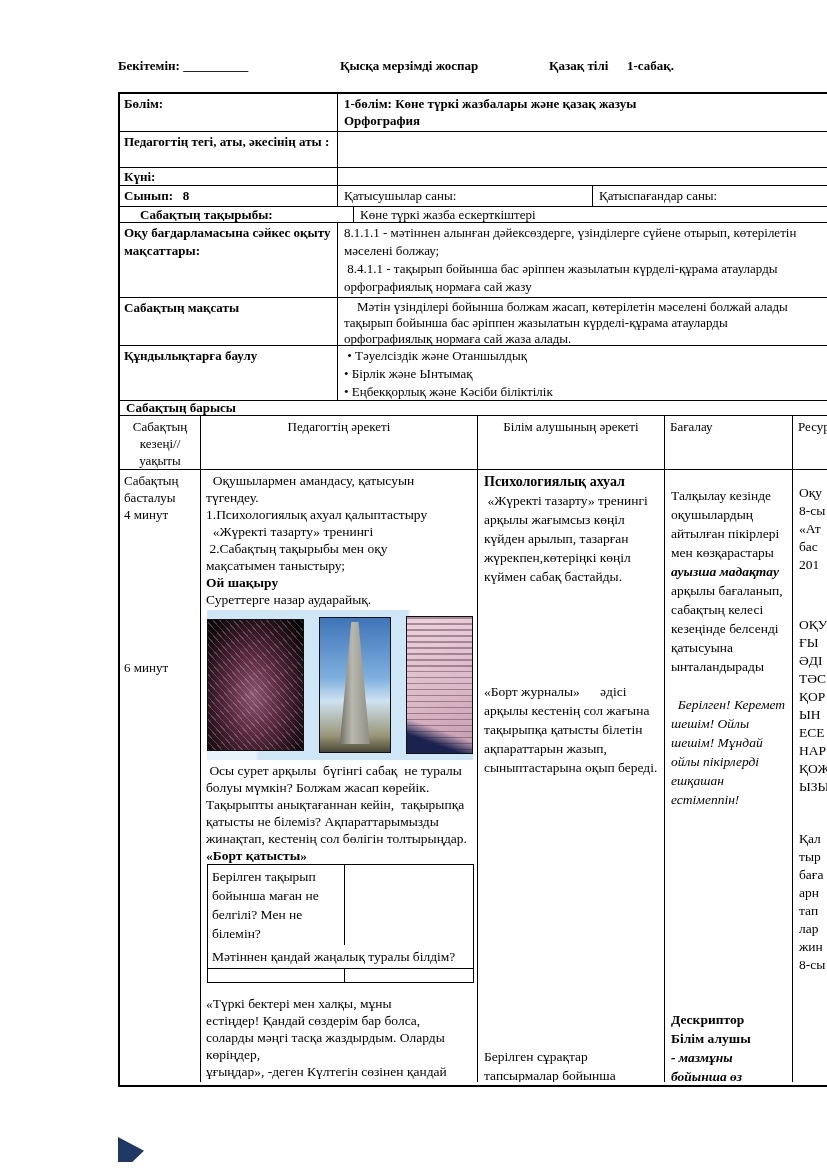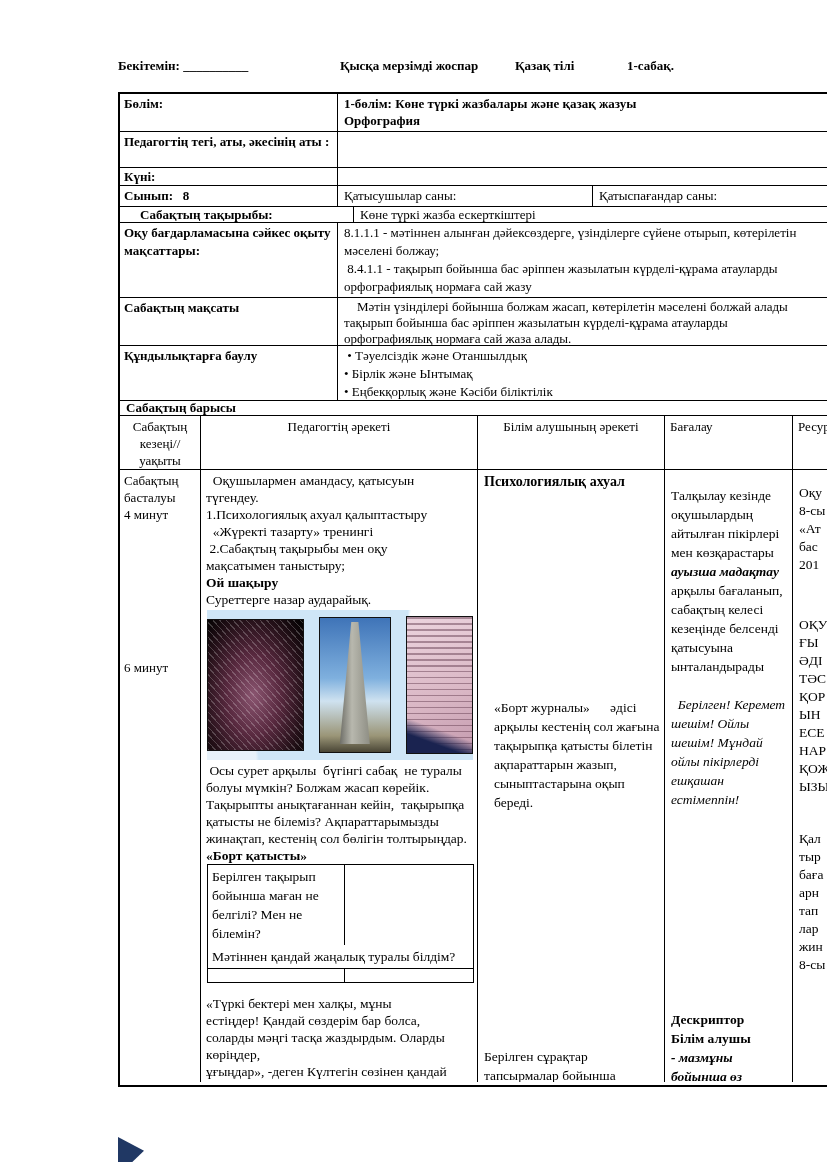--- a/index.html
+++ b/index.html
@@ -53,21 +53,21 @@
           clip-path:polygon(0 0, 100% 55%, 55% 100%, 0 100%);}
 </style>
 </head>
 <body>
 
 <div class="page">
 
   <div class="hdr">
     <span style="left:118px;">Бекітемін: __________</span>
     <span style="left:340px;">Қысқа мерзімді жоспар</span>
-    <span style="left:515px;">Қазақ тілі</span>
+    <span style="left:549px;">Қазақ тілі</span>
     <span style="left:627px;">1-сабақ.</span>
   </div>
 
   <div class="tbl">
 
     <div class="trow" style="height:38px;">
       <div class="lblcell">Бөлім:</div>
       <div class="valcell b pw">1-бөлім: Көне түркі жазбалары және қазақ жазуы
 Орфография</div>
     </div>
@@ -168,21 +168,22 @@
 
         <div class="pw" style="margin-top:12px;">«Түркі бектері мен халқы, мұны
 естіңдер! Қандай сөздерім бар болса,
 соларды мәңгі тасқа жаздырдым. Оларды
 көріңдер,
 ұғыңдар», -деген Күлтегін сөзінен қандай</div>
       </div>
 
       <div class="gcell c3 body3">
         <span class="b" style="font-size:14px;">Психологиялық ахуал</span>
-        <div class="abs pw" style="top:212px;left:16px;right:4px;line-height:19px;margin-top:16px;">«Борт журналы»      әдісі арқылы кестенің сол жағына тақырыпқа қатысты білетін ақпараттарын жазып, сыныптастарына оқып береді.</div>
+        <div class="pw"> «Жүректі тазарту» тренингі арқылы жағымсыз көңіл күйден арылып, тазарған жүрекпен,көтеріңкі көңіл күймен сабақ бастайды.</div>
+        <div class="abs pw" style="top:212px;left:6px;right:4px;line-height:19px;">«Борт журналы»      әдісі арқылы кестенің сол жағына тақырыпқа қатысты білетін ақпараттарын жазып, сыныптастарына оқып береді.</div>
         <div class="abs pw" style="top:577px;left:6px;right:4px;line-height:19px;">Берілген сұрақтар тапсырмалар бойынша</div>
       </div>
 
       <div class="gcell c4 body3">
         <div class="abs pw" style="top:16px;left:6px;right:4px;line-height:19px;"><span>Талқылау кезінде оқушылардың айтылған пікірлері мен көзқарастары </span><span class="b i">ауызша мадақтау</span><span> арқылы бағаланып, сабақтың келесі кезеңінде белсенді қатысуына ынталандырады</span>
           <div class="i pw">  Берілген! Керемет шешім! Ойлы шешім! Мұндай ойлы пікірлерді ешқашан естімеппін!</div>
         </div>
         <div class="abs" style="top:540px;left:6px;right:4px;line-height:19px;font-weight:bold;">
           <div class="pw">Дескриптор
 Білім алушы</div>

